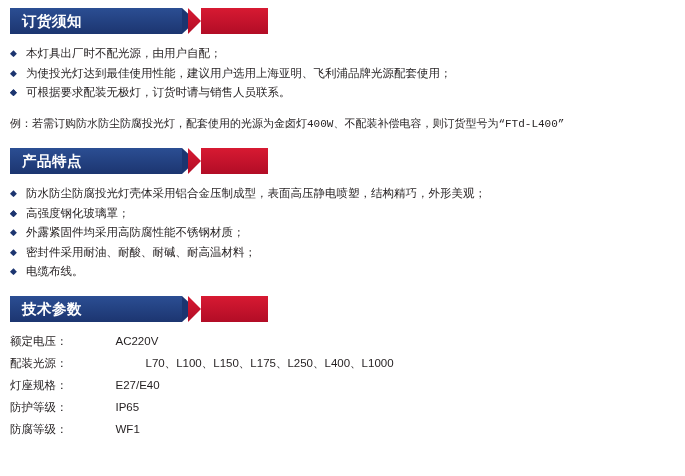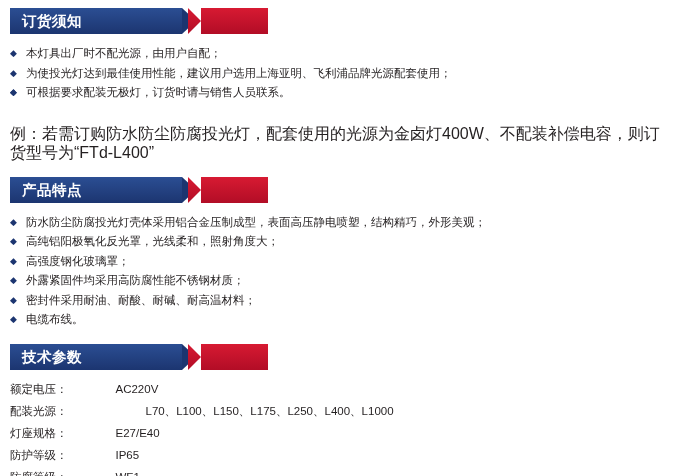--- a/index.html
+++ b/index.html
@@ -98,24 +98,25 @@
   }
   .bullet-list li .dia {
     position: absolute;
     left: 0;
     top: 0;
     font-size: 9px;
     line-height: 19.5px;
     color: #1c3570;
   }
   .note {
-    font-size: 16px;
+    font-size: 11px;
     line-height: 19.5px;
-    margin-top: 21px;
-    color: #231f20;
+    margin-top: 12px;
+    color: #231f20;
+    font-family: Liberation Mono, monospace;
   }
 
   
   .spec-list {
     margin: 0;
     padding: 0;
     list-style: none;
   }
   .spec-row {
     font-size: 11.5px;
@@ -166,21 +167,21 @@
   <div class="section sec2">
     <div class="banner">
       <div class="blue"></div>
       <div class="blue-tip"></div>
       <div class="red"></div>
       <div class="red-notch"></div>
       <div class="title">产品特点</div>
     </div>
     <ul class="bullet-list">
       <li><span class="dia">◆</span><span>防水防尘防腐投光灯壳体采用铝合金压制成型，表面高压静电喷塑，结构精巧，外形美观；</span></li>
-      <li><span class="dia">◆</span><span>高纯铝阳极氧化反光罩，光线柔和，照射角度大；</span></li>
+      <li><span class="dia">◆</span></li>
       <li><span class="dia">◆</span><span>高强度钢化玻璃罩；</span></li>
       <li><span class="dia">◆</span><span>外露紧固件均采用高防腐性能不锈钢材质；</span></li>
       <li><span class="dia">◆</span><span>密封件采用耐油、耐酸、耐碱、耐高温材料；</span></li>
       <li><span class="dia">◆</span><span>电缆布线。</span></li>
     </ul>
   </div>
 
   <div class="section sec3">
     <div class="banner">
       <div class="blue"></div>

